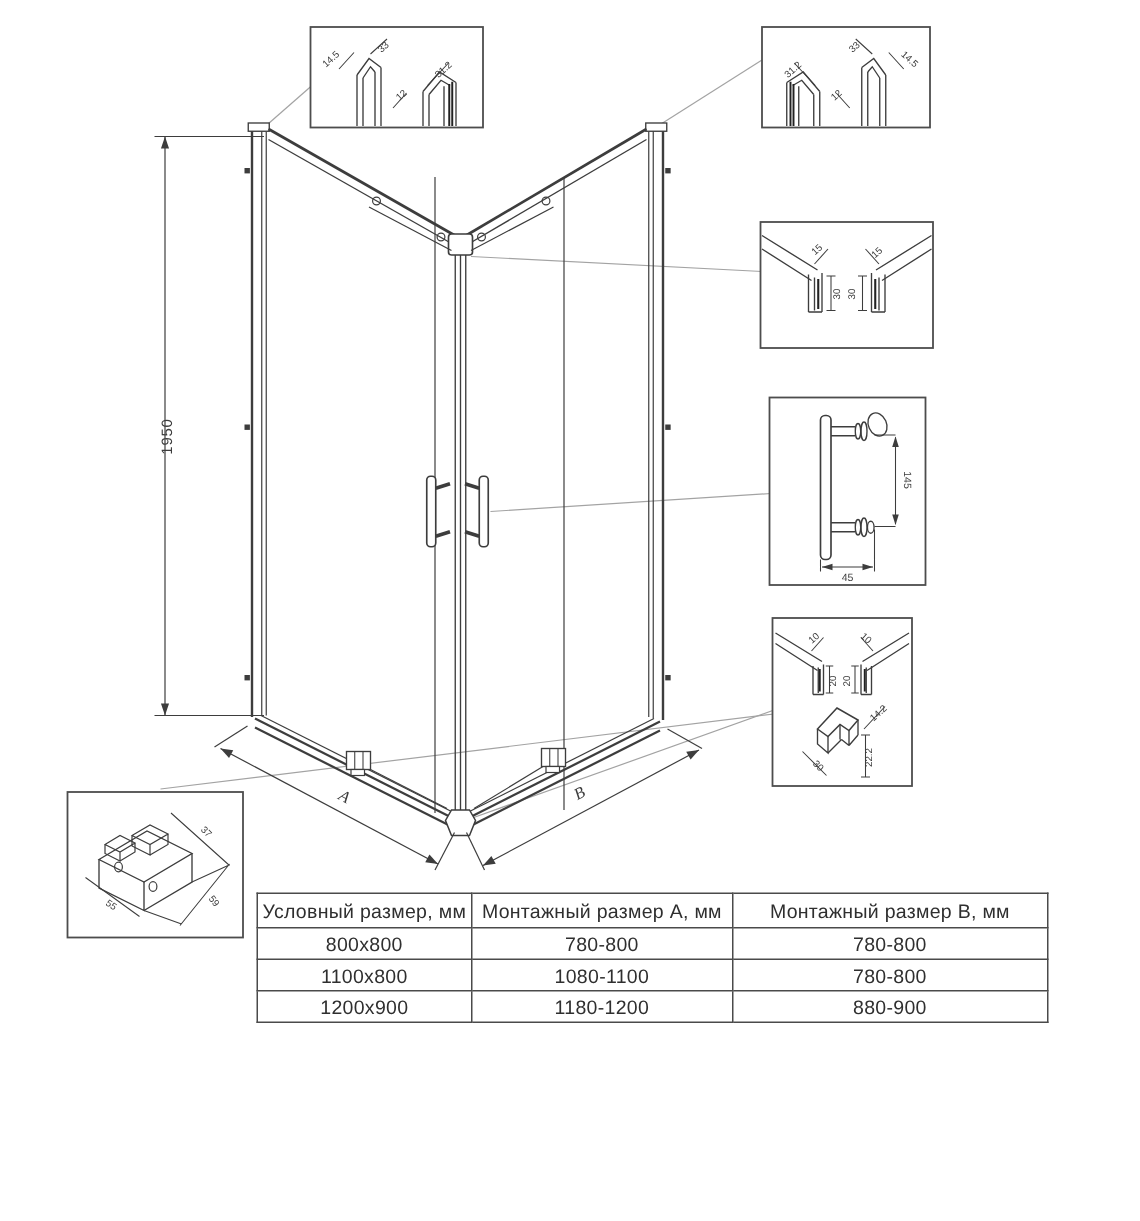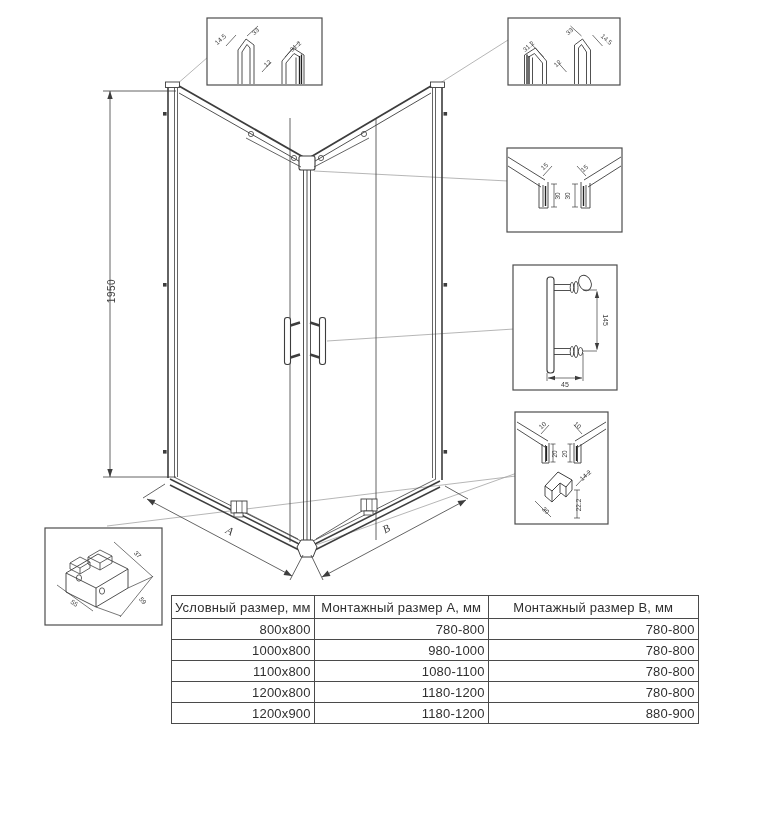--- a/index.html
+++ b/index.html
@@ -10,21 +10,21 @@
   .dimlabel{font-size:6.5px;}
   .dimlabel-md{font-size:7px;}
   .mainheight{font-size:10px;letter-spacing:.5px;}
   .abletter{font-family:"Liberation Serif",serif;font-style:italic;font-size:11px;}
   table.size-table{position:absolute;left:171px;top:595px;border-collapse:collapse;
     table-layout:fixed;}
   .size-table th,.size-table td{border:1px solid #4a4a4a;color:#2f2f2f;
     font-weight:400;text-align:center;vertical-align:middle;white-space:nowrap;
     font-size:13px;letter-spacing:.2px;padding:0 3px;}
   .size-table th{height:22px;}
-  .size-table td{height:20px;text-align:right;}
+  .size-table td{height:20px;}
   .size-table col.c1{width:138px}.size-table col.c2{width:174px}.size-table col.c3{width:210px}
 </style>
 </head>
 <body>
 
 <div class="canvas">
 
 <svg class="draw" width="760" height="814" viewBox="0 0 760 814">
 
   <g stroke="#a3a3a3" stroke-width="0.8" fill="none">
@@ -271,35 +271,25 @@
       <th>Монтажный размер В, мм</th>
     </tr>
   </thead>
   <tbody>
     <tr>
       <td>800x800</td>
       <td>780-800</td>
       <td>780-800</td>
     </tr>
     <tr>
-      <td>1000x800</td>
-      <td>980-1000</td>
-      <td>780-800</td>
-    </tr>
-    <tr>
       <td>1100x800</td>
       <td>1080-1100</td>
       <td>780-800</td>
     </tr>
     <tr>
-      <td>1200x800</td>
-      <td>1180-1200</td>
-      <td>780-800</td>
-    </tr>
-    <tr>
       <td>1200x900</td>
       <td>1180-1200</td>
       <td>880-900</td>
     </tr>
   </tbody>
 </table>
 
 </div>
 
 </body></html>

